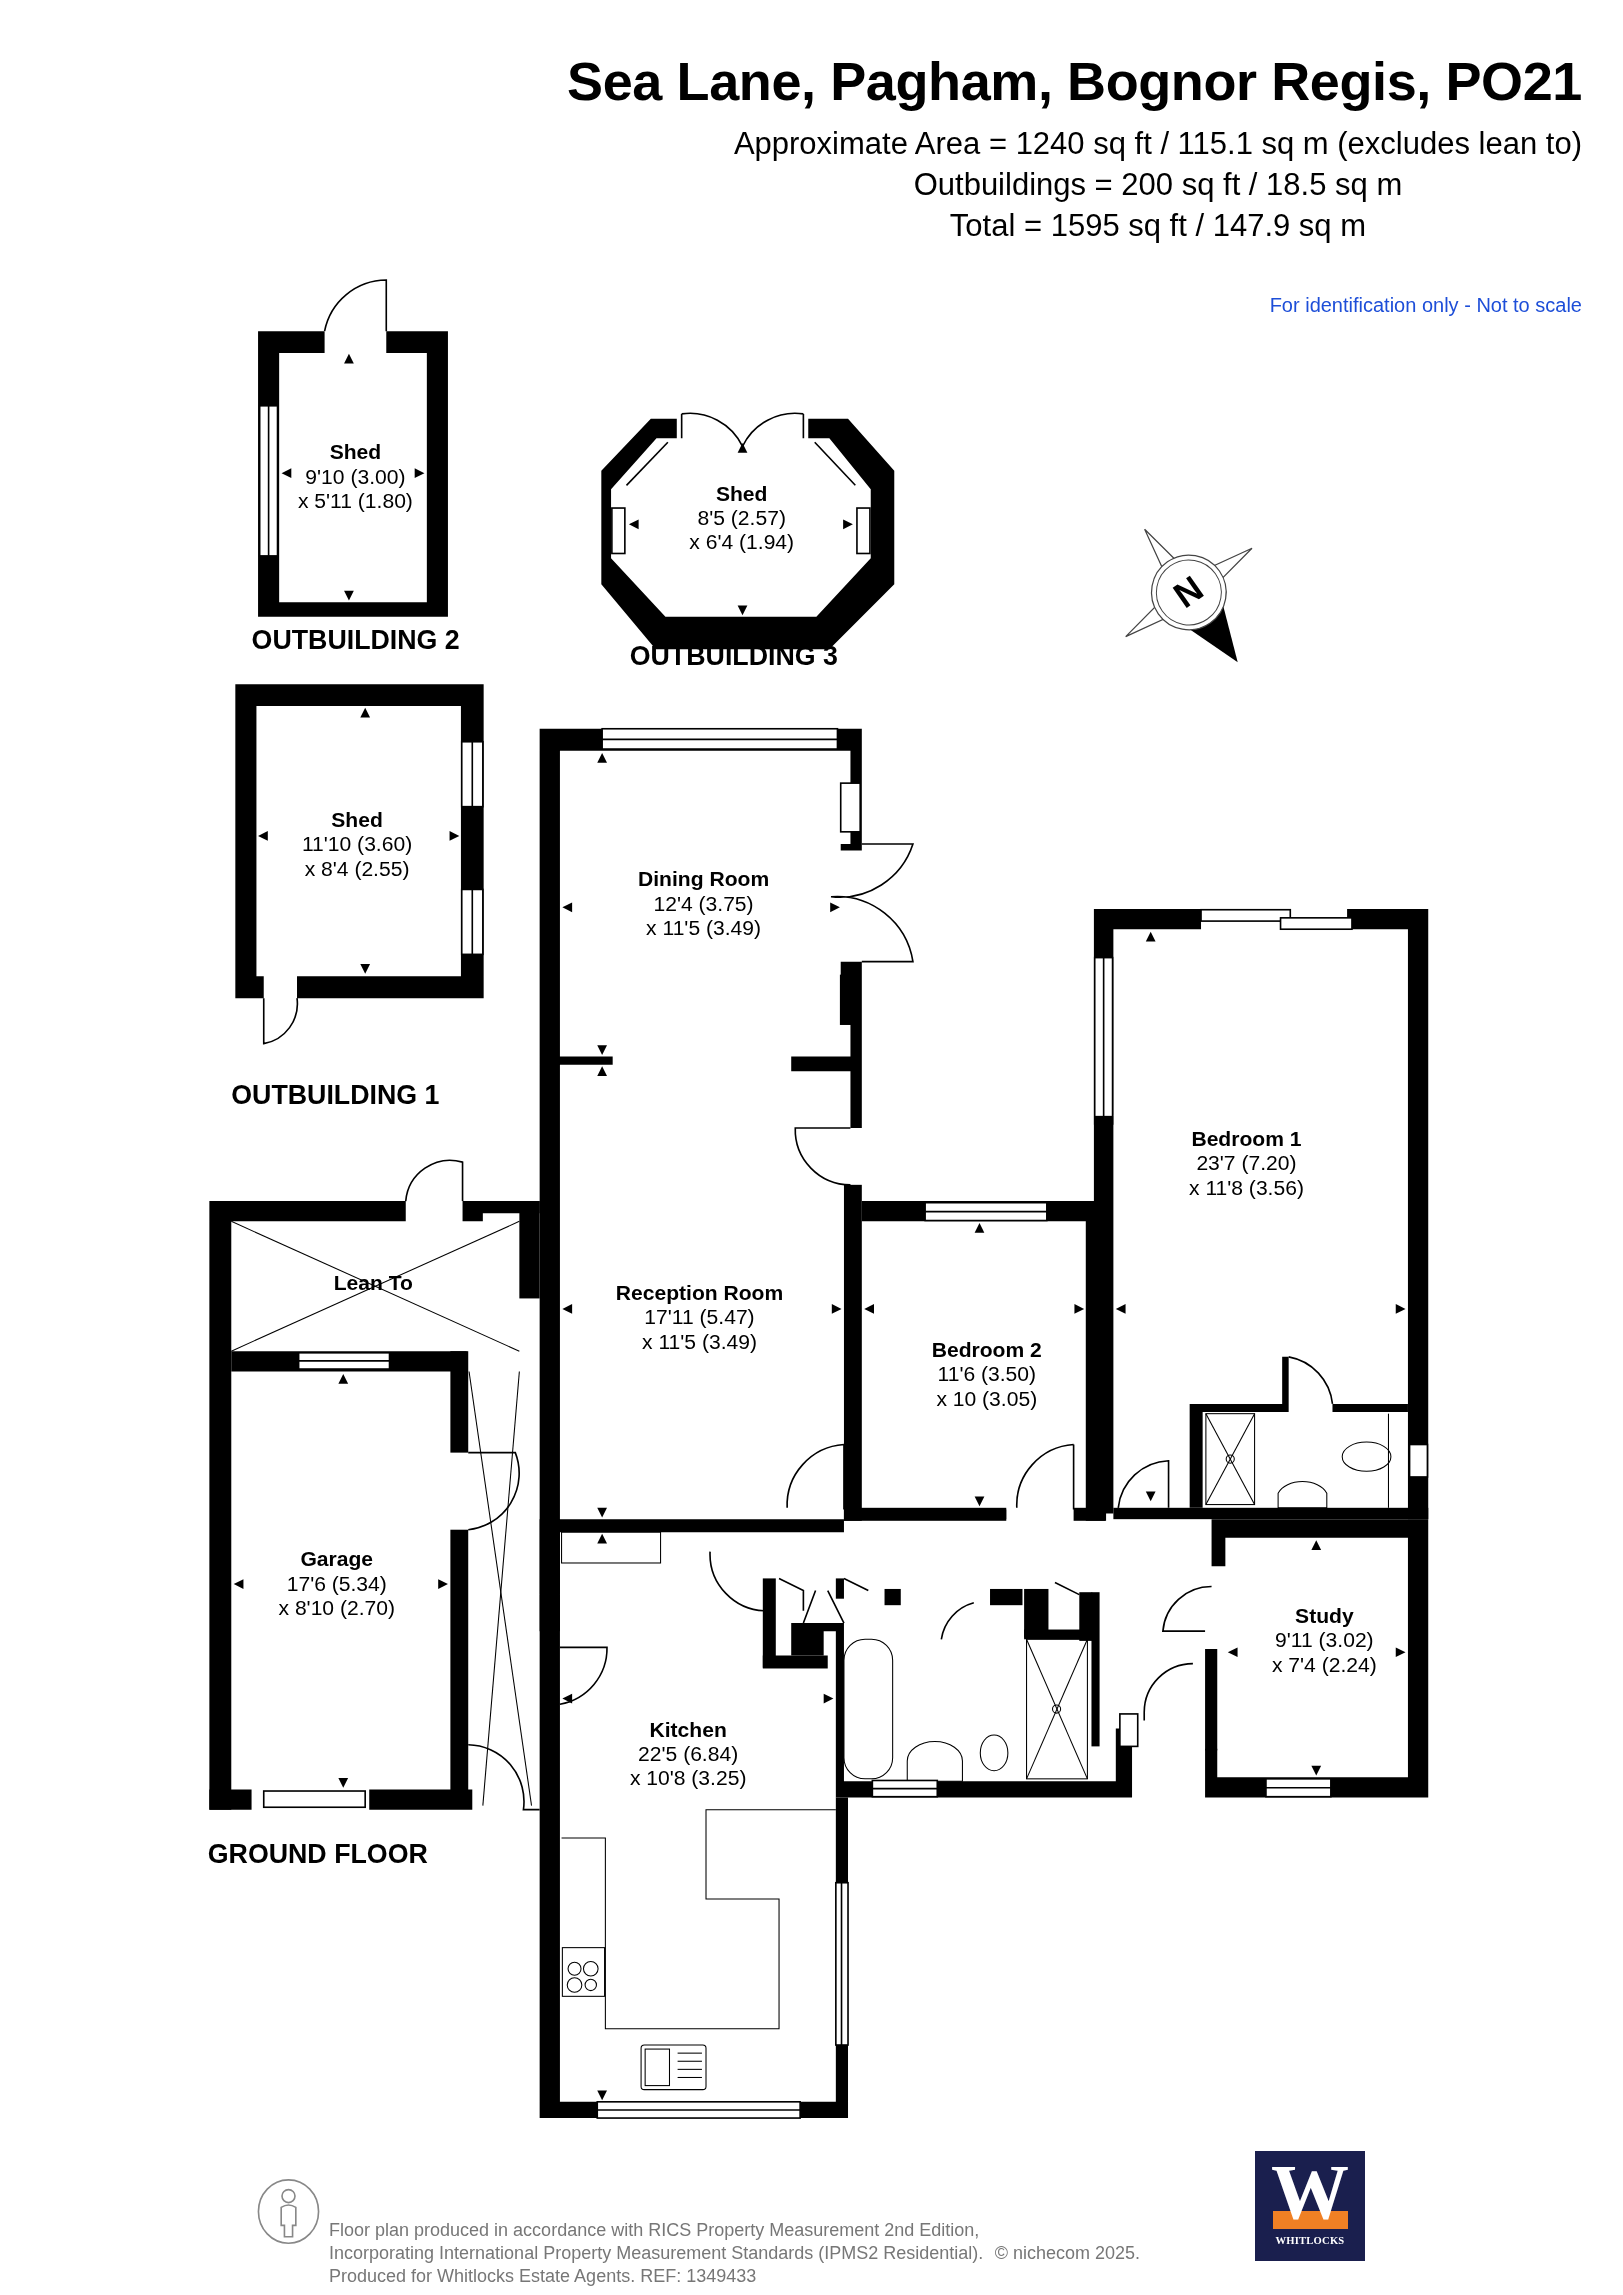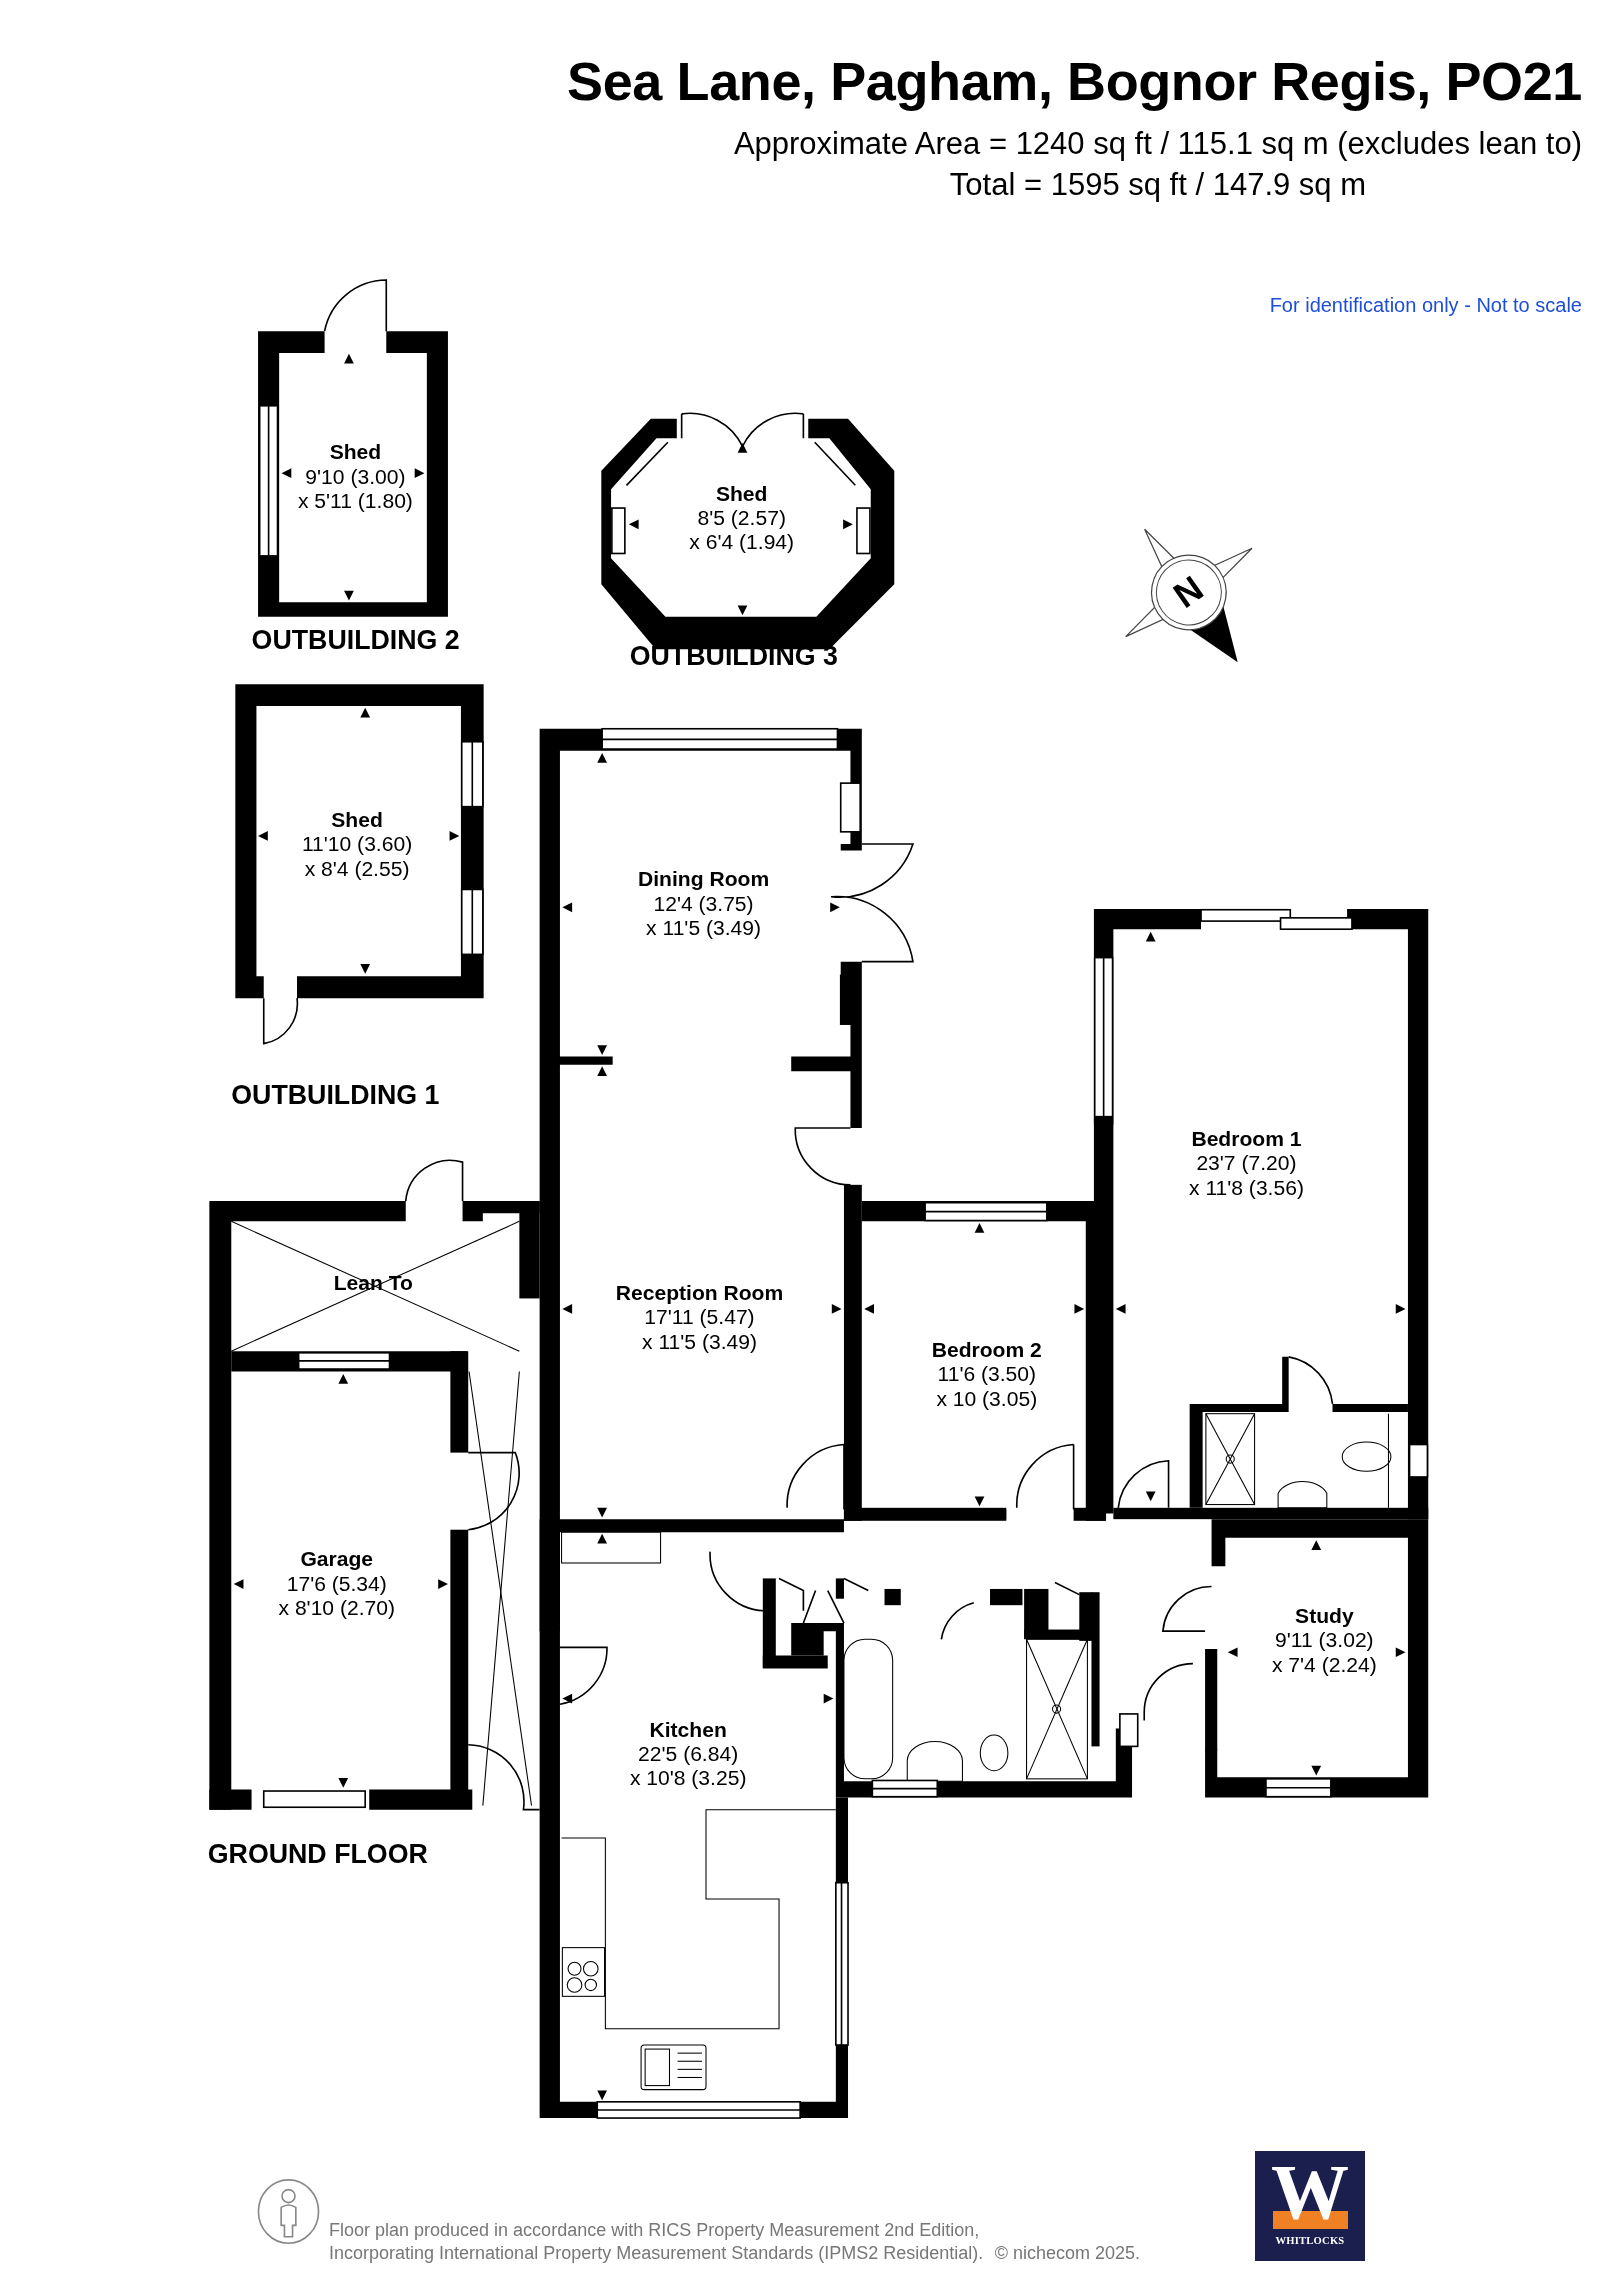--- a/index.html
+++ b/index.html
@@ -27,20 +27,21 @@
              font-family: "Liberation Serif", serif; font-weight: bold; font-size: 78px; color: #fff; line-height: 78px; }
   .logo .brand { position: absolute; left: 0; width: 110px; top: 84px; text-align: center;
                  font-family: "Liberation Serif", serif; font-weight: bold; font-size: 10.6px; color: #fff; letter-spacing: 0.2px; }
 </style>
 </head>
 <body>
 
 <div class="hdr title">Sea Lane, Pagham, Bognor Regis, PO21</div>
 <div class="hdr" id="areas">
   <div class="area-line">Approximate Area = 1240 sq ft / 115.1 sq m (excludes lean to)</div>
+  <div class="area-line">Outbuildings = 200 sq ft / 18.5 sq m</div>
   <div class="area-line">Total = 1595 sq ft / 147.9 sq m</div>
 </div>
 <div class="hdr disclaimer">For identification only - Not to scale</div>
 
 <svg id="plan" width="1623" height="2295" viewBox="0 0 2000 2828">
 
   <g>
     <path class="wall" d="M318,408 H400 V435 H344 V742 H526 V435 H476 V408 H552 V760 H318 Z"></path>
     <rect class="win" x="320" y="500" width="22" height="185"></rect>
     <line x1="331" y1="500" x2="331" y2="685" stroke="#000" stroke-width="2"></line>
@@ -287,19 +288,20 @@
 </svg>
 
 <svg class="person-icon" viewBox="0 0 80 82">
   <ellipse cx="40" cy="41" rx="37" ry="39" fill="none" stroke="#888" stroke-width="2"></ellipse>
   <circle cx="40" cy="22" r="8" fill="none" stroke="#888" stroke-width="2"></circle>
   <path d="M31,36 Q40,30 49,36 V58 H45 V72 H35 V58 H31 Z" fill="none" stroke="#888" stroke-width="2"></path>
 </svg>
 <div class="footer">
   <div>Floor plan produced in accordance with RICS Property Measurement 2nd Edition,</div>
   <div><span>Incorporating International Property Measurement Standards (IPMS2 Residential).</span><span class="copy">© nichecom 2025.</span></div>
+  <div>Produced for Whitlocks Estate Agents.   REF: 1349433</div>
 </div>
 <div class="logo">
   <div class="orange"></div>
   <div class="w">W</div>
   <div class="brand">WHITLOCKS</div>
 </div>
 
 
 </body></html>

